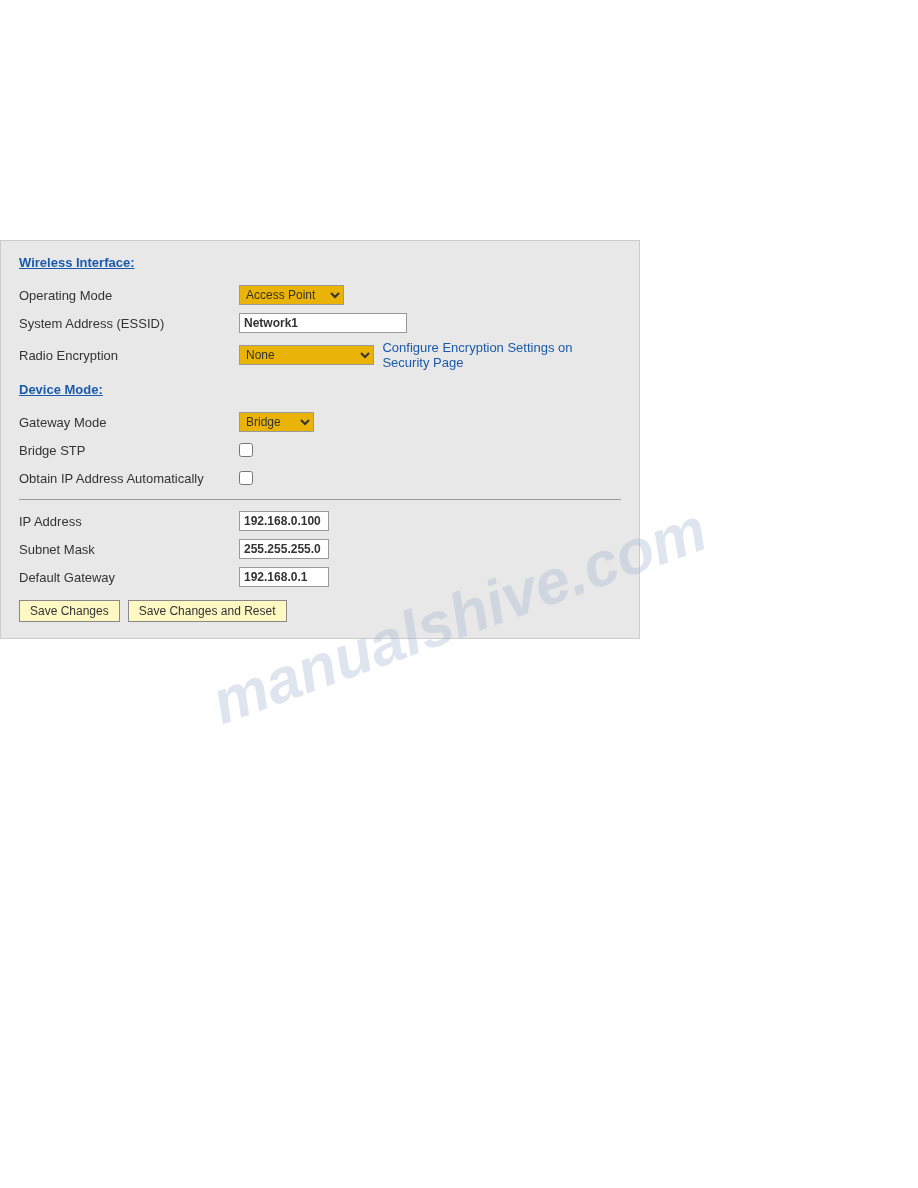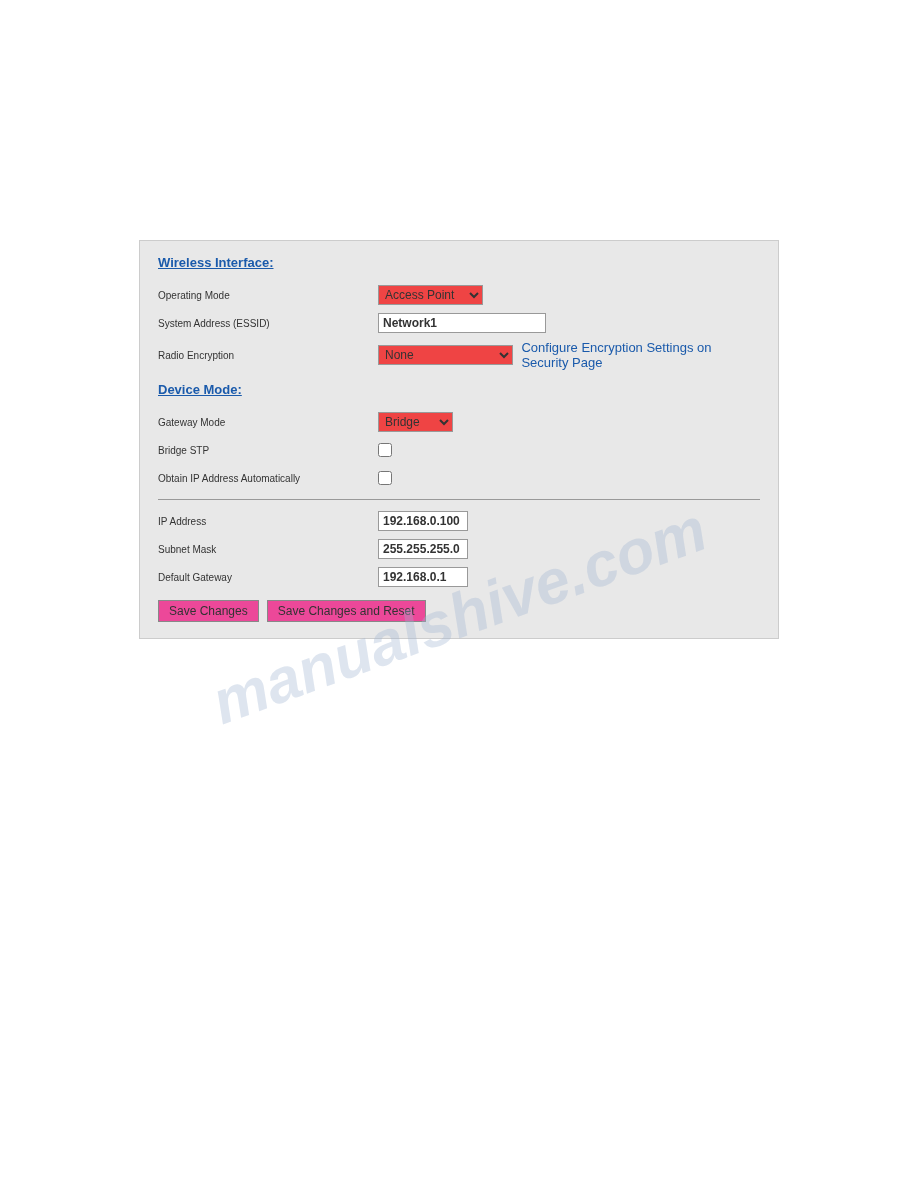--- a/index.html
+++ b/index.html
@@ -17,21 +17,21 @@
       min-height: 1188px;
       position: relative;
     }
 
     .page-wrapper {
       width: 918px;
       min-height: 1188px;
       background: #ffffff;
       display: flex;
       align-items: flex-start;
-      justify-content: center;
+      justify-content: flex-start;
       padding-top: 240px;
     }
 
     .main-panel {
       background-color: #e8e8e8;
       border: 1px solid #cccccc;
       width: 640px;
       padding: 14px 18px 16px 18px;
     }
 
@@ -47,21 +47,21 @@
     .form-row {
       display: flex;
       align-items: center;
       margin-bottom: 6px;
       min-height: 22px;
     }
 
     .form-label {
       width: 220px;
       color: #333333;
-      font-size: 10px;
+      font-size: 13px;
       flex-shrink: 0;
     }
 
     .form-control-area {
       display: flex;
       align-items: center;
       gap: 8px;
     }
 
     input[type="text"] {
@@ -80,21 +80,21 @@
 
     input.bssid-input {
       width: 130px;
     }
 
     input.ip-input {
       width: 90px;
     }
 
     select {
-      background: #ef4444;
+      background: #eab308;
       border: 1px solid #999999;
       padding: 1px 2px;
       font-size: 12px;
       color: #333333;
       height: 20px;
     }
 
     select.operating-mode-select {
       width: 105px;
     }
@@ -126,21 +126,21 @@
       margin: 10px 0;
     }
 
     .button-row {
       display: flex;
       gap: 8px;
       margin-top: 12px;
     }
 
     button {
-      background: #ec4899;
+      background: #fef9c3;
       border: 1px solid #888888;
       padding: 3px 10px;
       font-size: 12px;
       color: #333333;
       cursor: pointer;
       height: 22px;
     }
 
     .watermark {
       position: absolute;

